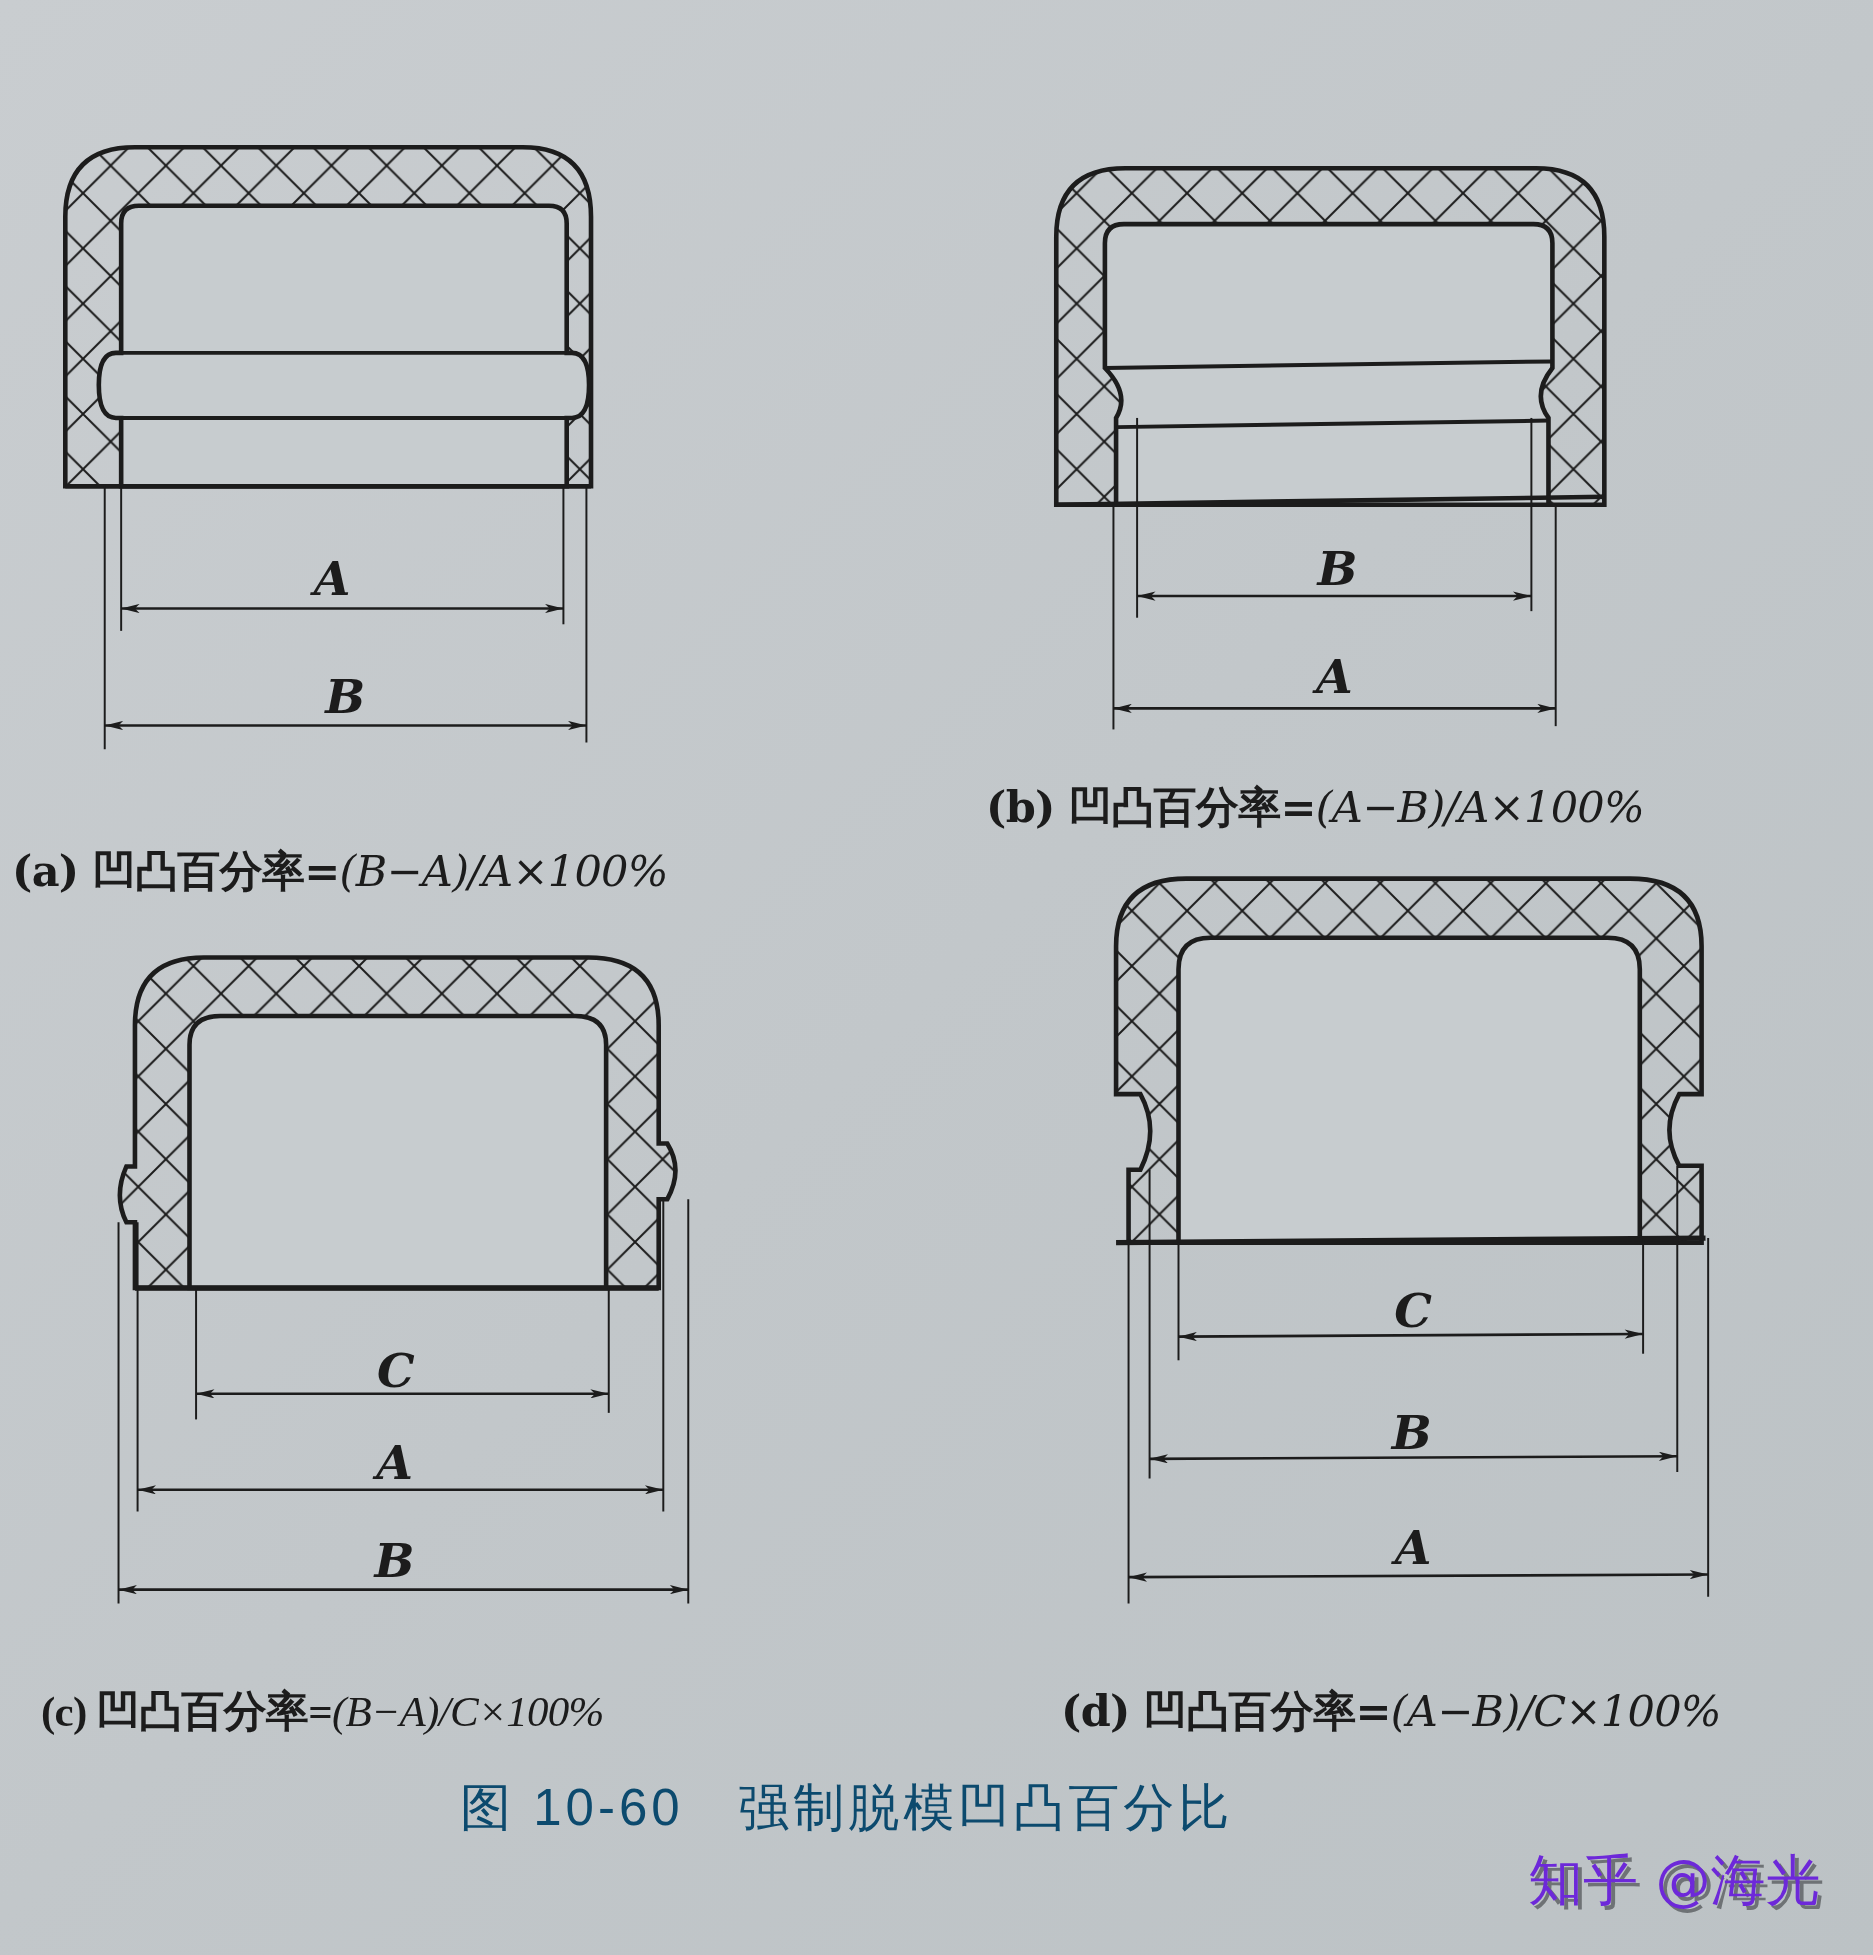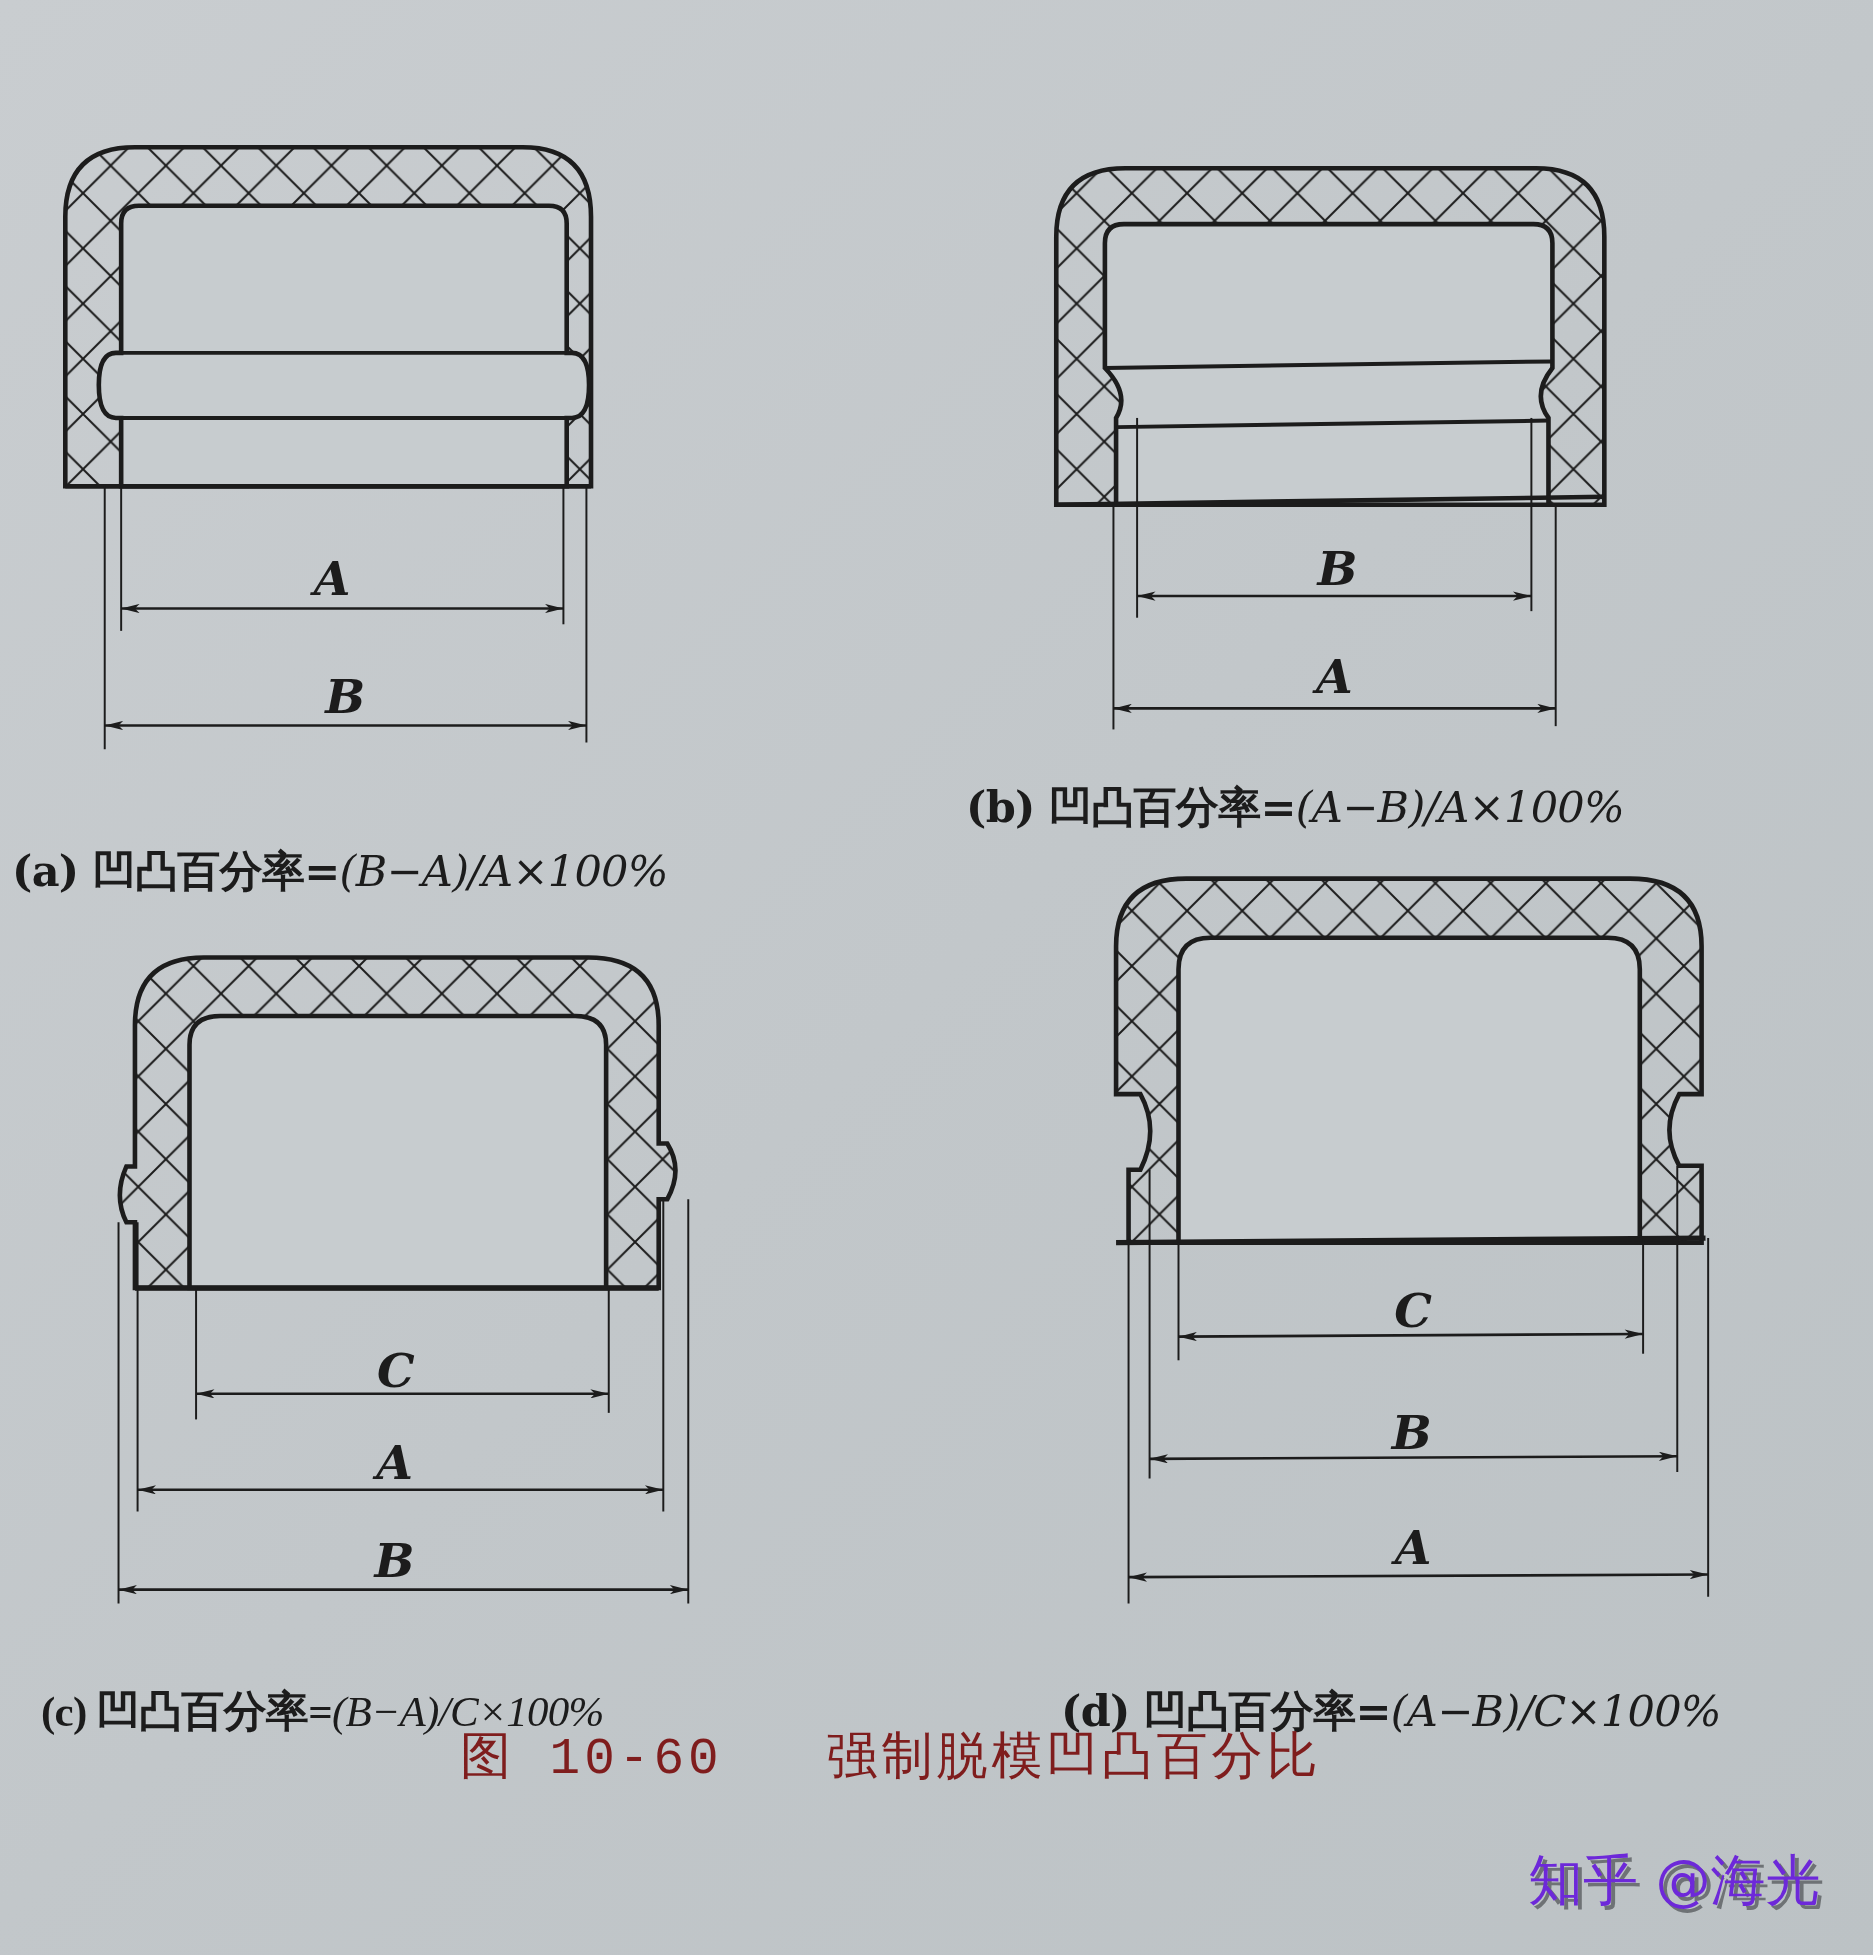--- a/index.html
+++ b/index.html
@@ -1,21 +1,21 @@
 <!DOCTYPE html>
 <html style="font-size:10.5px"><head>
 <meta charset="utf-8">
 <style>
   html,body{margin:0;padding:0;}
   body{width:1874px;height:1955px;background:#c5cacd;position:relative;overflow:hidden;font-family:"DejaVu Serif","Liberation Serif",serif;}
   .paper{position:absolute;left:0;top:0;width:1874px;height:1955px;background:linear-gradient(135deg,#c9cdd0 0%,#c2c7ca 50%,#bcc2c5 100%);}
   svg.fig{position:absolute;left:0;top:0;}
   .caption{position:absolute;font-family:"DejaVu Serif","Liberation Serif",serif;font-weight:bold;color:#1c1c1c;font-size:43px;white-space:nowrap;letter-spacing:-0.7px;}
   .caption .math{font-style:italic;font-weight:normal;}
-  .fig-title{position:absolute;left:460px;top:1722px;font-family:Liberation Mono, monospace;font-size:51px;color:#7f1d1d;letter-spacing:4px;white-space:nowrap;}
+  .fig-title{position:absolute;left:460px;top:1774px;font-family:Liberation Sans, sans-serif;font-size:51px;color:#0c4a6e;letter-spacing:4px;white-space:nowrap;}
   .watermark{position:absolute;left:1528px;top:1844px;font-family:"DejaVu Sans","Liberation Sans",sans-serif;font-size:55px;color:#6d28d9;text-shadow:4px 4px 0 #6e7275;white-space:nowrap;}
   .dimlabel{font-family:"DejaVu Serif","Liberation Serif",serif;font-style:italic;font-weight:bold;font-size:72px;fill:#1c1c1c;}
 </style>
 </head>
 <body>
 
 <div class="paper"></div>
 
 <svg class="fig" width="1874" height="1955" viewBox="0 0 2851 2975">
   <defs>
@@ -93,21 +93,21 @@
     <line x1="1717" y1="2400" x2="2599" y2="2396" stroke="#1c1c1c" stroke-width="4" marker-start="url(#arr)" marker-end="url(#arr)"></line>
     <text class="dimlabel" x="2150" y="2020" text-anchor="middle">C</text>
     <text class="dimlabel" x="2148" y="2205" text-anchor="middle">B</text>
     <text class="dimlabel" x="2150" y="2380" text-anchor="middle">A</text>
   </g>
 </svg>
 
 <div class="caption" style="left:12px;top:805px;margin-top:38px;">
   <span>(a) 凹凸百分率=</span><span class="math">(B−A)/A×100%</span>
 </div>
-<div class="caption" style="left:966px;top:779px;">
+<div class="caption" style="left:986px;top:779px;">
   <span>(b) 凹凸百分率=</span><span class="math">(A−B)/A×100%</span>
 </div>
 <div class="caption" style="left:41px;top:1683px;font-family:Liberation Serif, serif;">
   <span>(c) 凹凸百分率=</span><span class="math">(B−A)/C×100%</span>
 </div>
 <div class="caption" style="left:1061px;top:1683px;">
   <span>(d) 凹凸百分率=</span><span class="math">(A−B)/C×100%</span>
 </div>
 
 <div class="fig-title">

